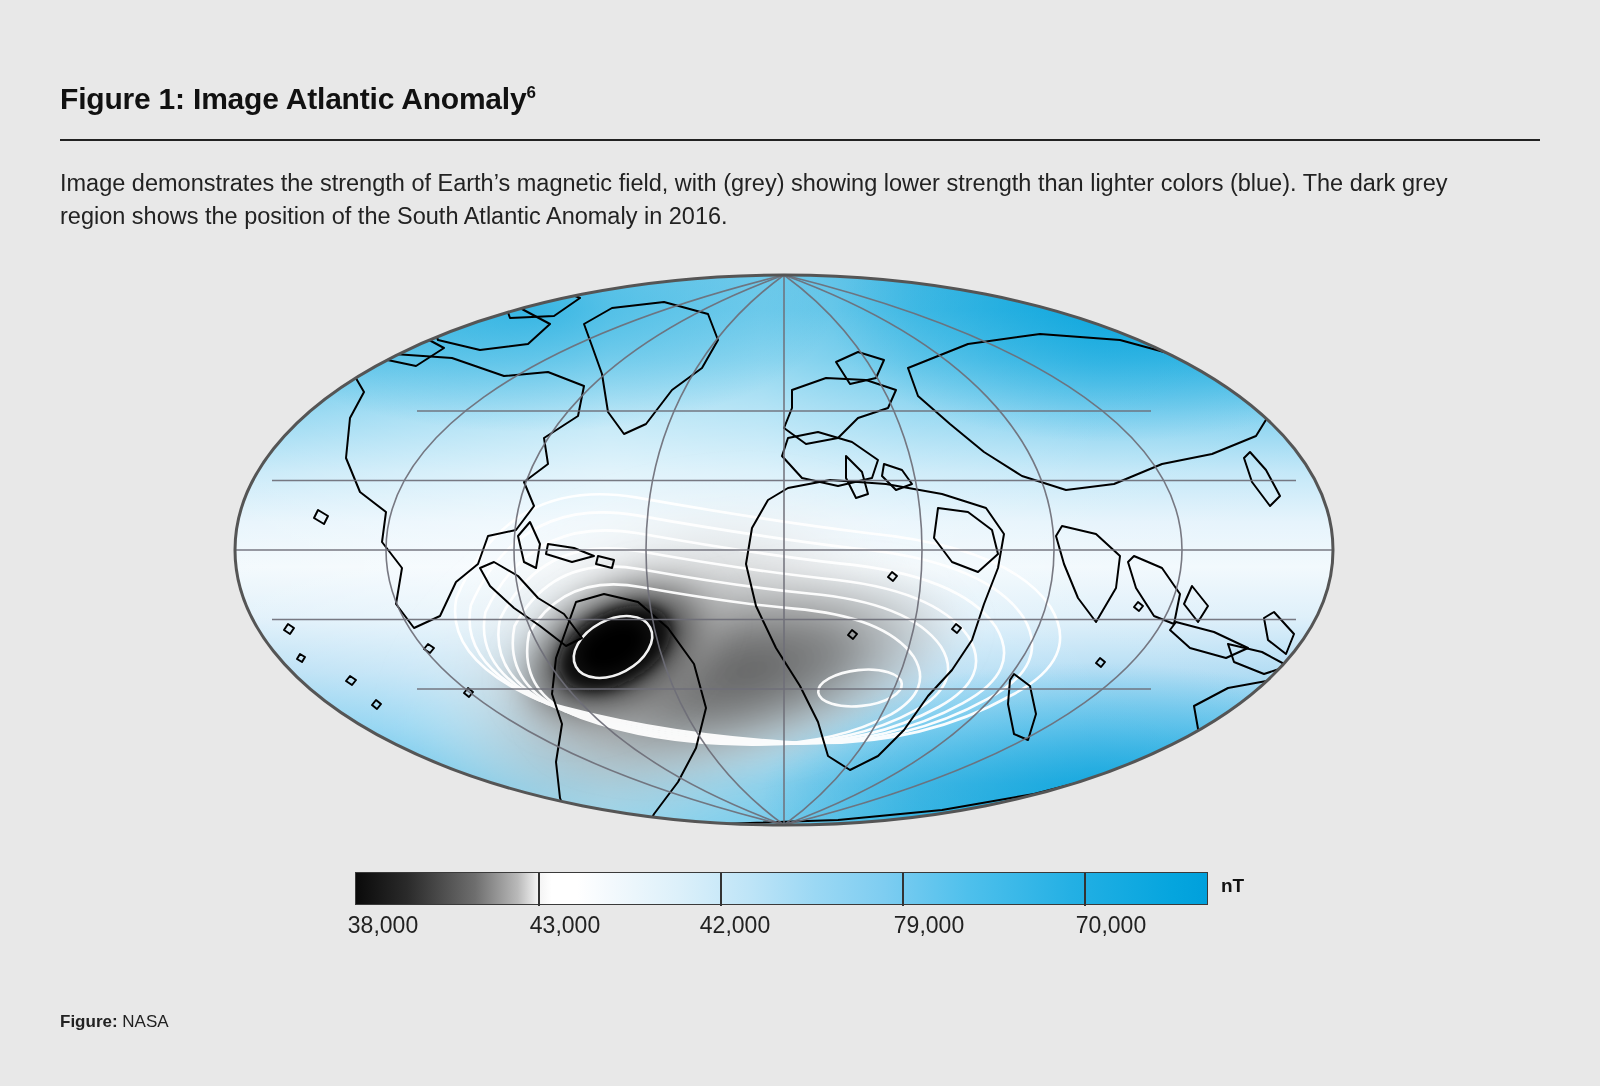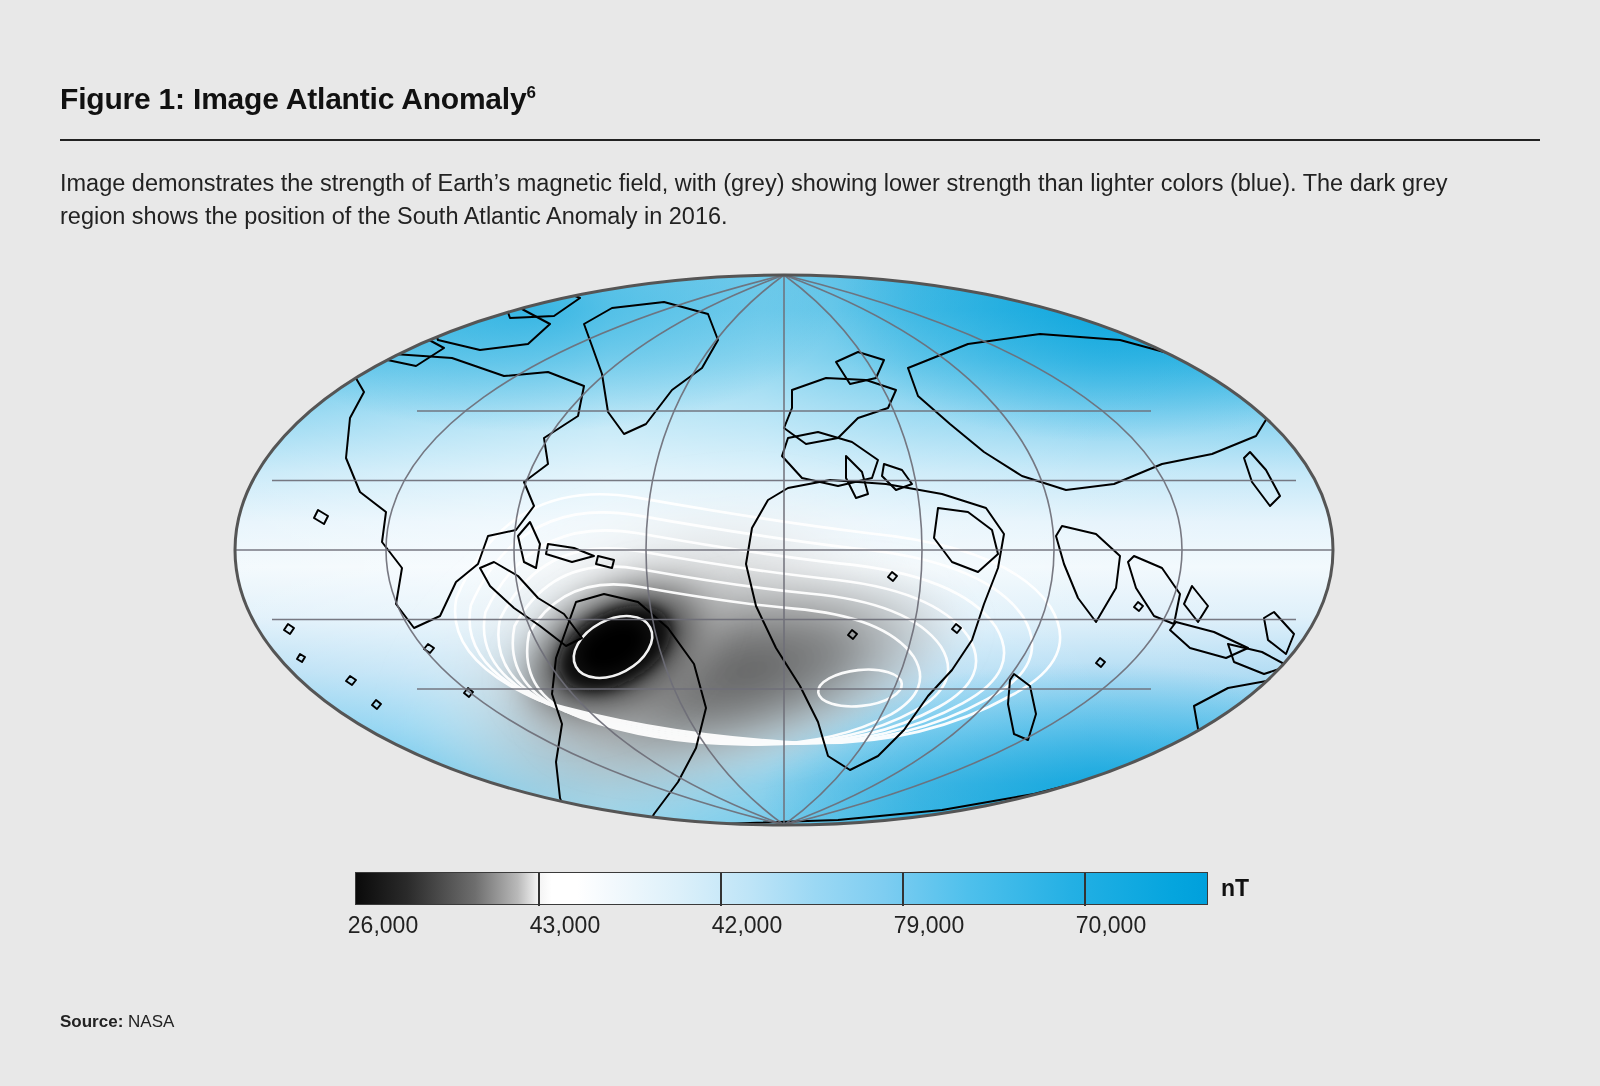--- a/index.html
+++ b/index.html
@@ -50,21 +50,21 @@
       #9bd8f4 54%,
       #7ecdf1 62%,
       #4ec0ec 72%,
       #24b0e4 84%,
       #05a5de 96%,
       #00a0dc 100%);
   }
   .cb-div{position:absolute;top:0;width:1.5px;height:33px;background:#333;}
   #colorbar-unit{
     position:absolute;left:866px;top:3px;
-    font-size:23px;font-weight:bold;color:#111;
+    font-size:19px;font-weight:bold;color:#111;
   }
   .cb-tick-label{
     position:absolute;top:40px;
     font-size:23px;color:#222;
     transform:translateX(-50%);
     white-space:nowrap;
   }
   
   #source-note{
     position:absolute;left:60px;top:1012px;
@@ -277,23 +277,23 @@
 
 <div id="colorbar-group">
   <div id="colorbar-bar">
     <div class="cb-div" style="left:182px"></div>
     <div class="cb-div" style="left:364px"></div>
     <div class="cb-div" style="left:546px"></div>
     <div class="cb-div" style="left:728px"></div>
   </div>
   <div id="colorbar-unit">nT</div>
 
-  <div class="cb-tick-label" style="left:28px">26,000</div>
+  <div class="cb-tick-label" style="left:28px">38,000</div>
   <div class="cb-tick-label" style="left:210px">43,000</div>
-  <div class="cb-tick-label" style="left:392px">42,000</div>
+  <div class="cb-tick-label" style="left:380px">42,000</div>
   <div class="cb-tick-label" style="left:574px">79,000</div>
   <div class="cb-tick-label" style="left:756px">70,000</div>
 </div>
 
 <div id="source-note">
-  <span class="src-label">Source:</span>
+  <span class="src-label">Figure:</span>
   <span>NASA</span>
 </div>
 
 </body></html>

